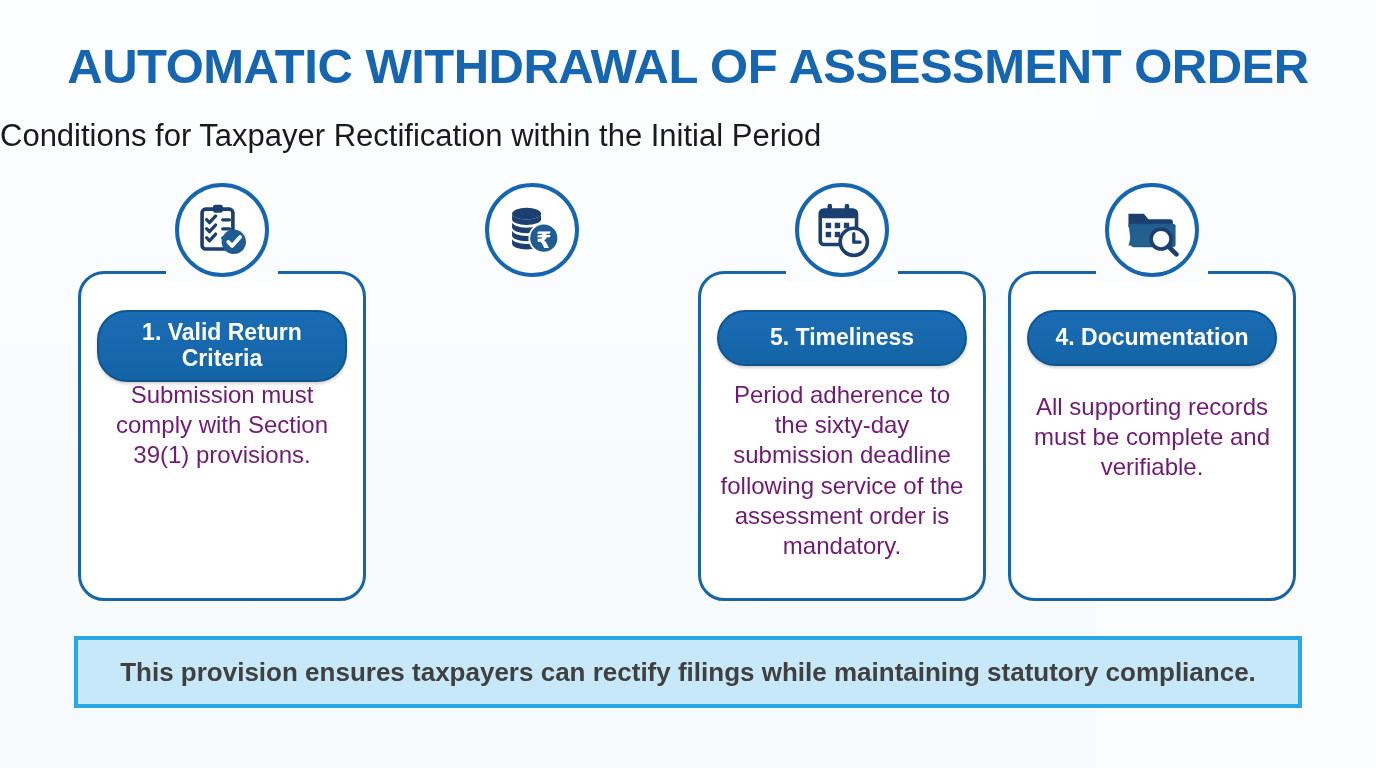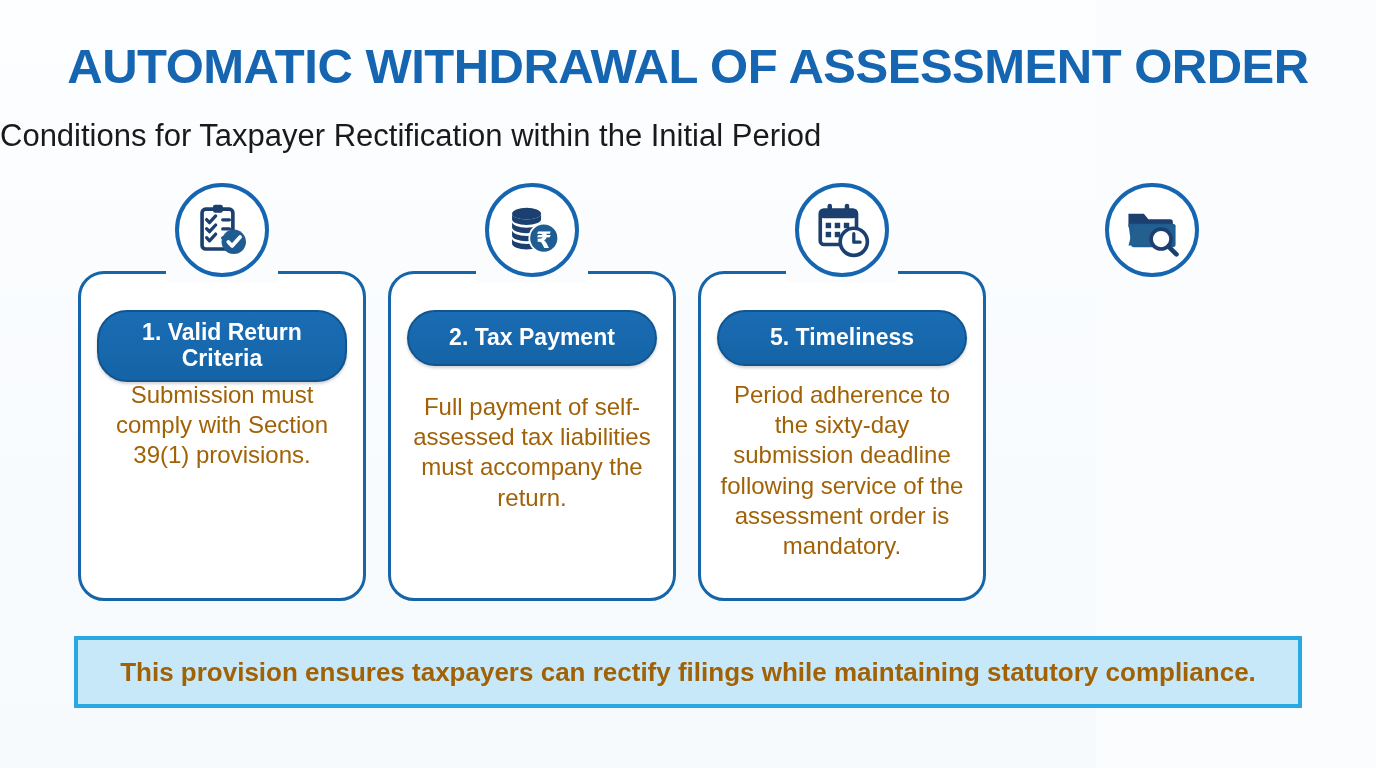--- a/index.html
+++ b/index.html
@@ -139,40 +139,40 @@
   .pill.two-line { min-height: 72px; }
 
   .body-text {
     position: absolute;
     left: 14px;
     right: 14px;
     top: 106px;
     text-align: center;
     font-size: 24px;
     line-height: 1.26;
-    color: #a16207;
+    color: #701a75;
     font-family: "Liberation Sans", sans-serif;
   }
   .card.tall .body-text { top: 106px; }
   .card.short .body-text { top: 118px; }
 
   
   .banner {
     position: absolute;
     left: 74px;
     top: 636px;
     width: 1228px;
     height: 72px;
     box-sizing: border-box;
     background: #c6e8f8;
     border: 4px solid #29a9e1;
     display: flex;
     align-items: center;
     justify-content: center;
-    color: #a16207;
+    color: #404040;
     font-size: 26px;
     font-weight: bold;
     text-align: center;
     padding: 0 18px;
   }
 </style>
 </head>
 <body>
 
 <div class="stage">
@@ -198,25 +198,20 @@
           <path d="M15 20.5 l3.2 3.4 L25 16.5" fill="none" stroke="#1B3F6E" stroke-width="3.6" stroke-linecap="round" stroke-linejoin="round"></path>
           <path d="M15 30.5 l3.2 3.4 L25 26.5" fill="none" stroke="#1B3F6E" stroke-width="3.6" stroke-linecap="round" stroke-linejoin="round"></path>
           <path d="M15 40.5 l3.2 3.4 L25 36.5" fill="none" stroke="#1B3F6E" stroke-width="3.6" stroke-linecap="round" stroke-linejoin="round"></path>
           <circle cx="45" cy="45" r="13.5" fill="#1F5C91"></circle>
           <path d="M39 45.2 l4.2 4.3 L52 39.8" fill="none" stroke="#ffffff" stroke-width="4.2" stroke-linecap="round" stroke-linejoin="round"></path>
         </svg>
       </div>
     </div>
 
     <div class="col col-1">
-      <div class="card short">
-        <div class="card-notch"></div>
-        <div class="pill">2. Tax Payment</div>
-        <div class="body-text">Full payment of self-assessed tax liabilities must accompany the return.</div>
-      </div>
       <div class="icon-badge">
         <svg width="58" height="58" viewBox="0 0 64 64" aria-hidden="true">
           <g fill="#1B3F6E">
             <ellipse cx="26" cy="14" rx="16" ry="6.5"></ellipse>
             <path d="M10 14 v6 a16 6.5 0 0 0 32 0 v-6 a16 6.5 0 0 1 -32 0 z"></path>
             <path d="M10 23 v6 a16 6.5 0 0 0 32 0 v-6 a16 6.5 0 0 1 -32 0 z"></path>
             <path d="M10 32 v6 a16 6.5 0 0 0 32 0 v-6 a16 6.5 0 0 1 -32 0 z"></path>
             <path d="M10 41 v6 a16 6.5 0 0 0 32 0 v-6 a16 6.5 0 0 1 -32 0 z"></path>
           </g>
           <circle cx="45" cy="41" r="16" fill="#1F5C91" stroke="#ffffff" stroke-width="2"></circle>
@@ -244,20 +239,25 @@
             <rect x="14" y="34" width="6" height="6"></rect>
             <rect x="24" y="34" width="6" height="6"></rect>
           </g>
           <circle cx="45" cy="45" r="15" fill="#ffffff" stroke="#1B3F6E" stroke-width="4"></circle>
           <path d="M45 36 v9.5 h7" fill="none" stroke="#1B3F6E" stroke-width="3.6" stroke-linecap="round" stroke-linejoin="round"></path>
         </svg>
       </div>
     </div>
 
     <div class="col col-3">
+      <div class="card short">
+        <div class="card-notch"></div>
+        <div class="pill">4. Documentation</div>
+        <div class="body-text">All supporting records must be complete and verifiable.</div>
+      </div>
       <div class="icon-badge">
         <svg width="58" height="58" viewBox="0 0 64 64" aria-hidden="true">
           <path d="M6 14 h17 l5 6 h24 a3 3 0 0 1 3 3 v6 h-49 z" fill="#1B3F6E"></path>
           <path d="M6 25 h49 a3 3 0 0 1 3 3 v20 a3 3 0 0 1 -3 3 h-43 a3 3 0 0 1 -3 -3 z" fill="#1F5C91"></path>
           <path d="M12 27 h46 l-6 22 h-46 z" fill="#23608F"></path>
           <circle cx="42" cy="42" r="11" fill="#ffffff" stroke="#1B3F6E" stroke-width="4"></circle>
           <path d="M50 50 l9 9" stroke="#1B3F6E" stroke-width="5" stroke-linecap="round"></path>
         </svg>
       </div>
     </div>

